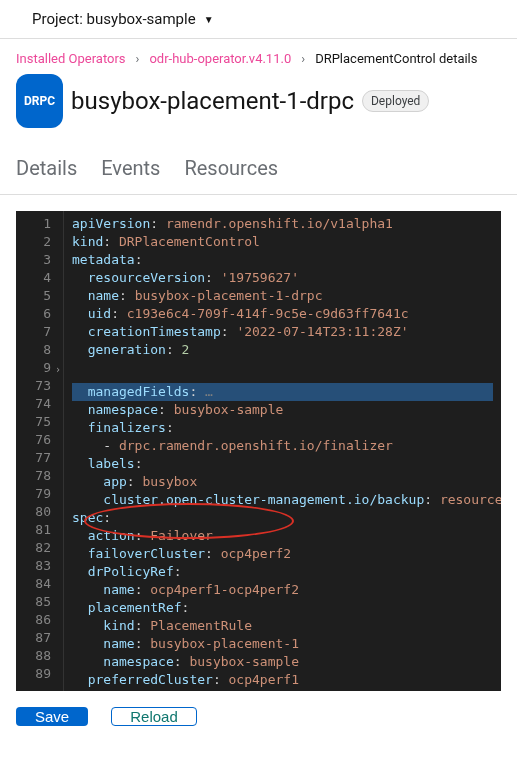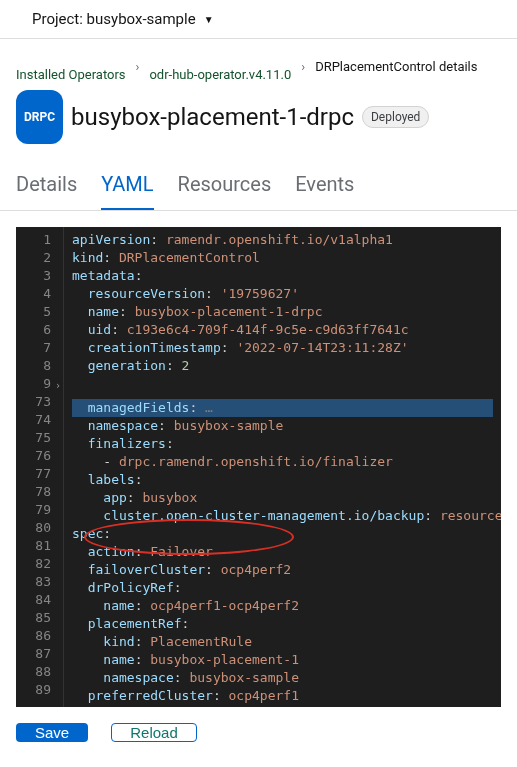--- a/index.html
+++ b/index.html
@@ -1,21 +1,21 @@
 <!DOCTYPE html>
 <html><head>
 <meta charset="utf-8">
 <style>
 * { box-sizing: border-box; margin: 0; padding: 0; }
 body { font-family: -apple-system, BlinkMacSystemFont, "Segoe UI", Roboto, sans-serif; background: #fff; color: #151515; width: 517px; }
 .top-bar { padding: 10px 32px; border-bottom: 1px solid #ddd; display: flex; align-items: center; gap: 8px; }
 .project-label { font-size: 15px; font-weight: 400; }
 .caret { font-size: 10px; }
 .breadcrumbs { padding: 12px 16px 0; display: flex; align-items: center; gap: 10px; font-size: 13px; flex-wrap: wrap; }
-.crumb-link { color: #14532d; text-decoration: none; cursor: pointer; margin-top: 16px; }
+.crumb-link { color: #ec4899; text-decoration: none; cursor: pointer; }
 .crumb-sep { color: #6a6e73; }
 .crumb-current { color: #151515; }
 .title-row { padding: 8px 16px 16px; display: flex; align-items: center; gap: 8px; }
 .badge-drpc { background: #0066cc; color: #fff; font-size: 12px; font-weight: 700; padding: 20px 8px; border-radius: 12px; }
 .page-title { font-size: 24px; font-weight: 400; }
 .status-badge { background: #f0f0f0; color: #3c3f42; font-size: 12px; padding: 3px 8px; border-radius: 12px; border: 1px solid #d2d2d2; }
 .tabs { display: flex; gap: 24px; padding: 0 16px; border-bottom: 1px solid #ddd; }
 .tab { padding: 12px 0; font-size: 20px; color: #6a6e73; cursor: pointer; border-bottom: 2px solid transparent; }
 .tab.active { color: #0066cc; border-bottom-color: #0066cc; }
 .editor-wrap { padding: 16px; }
@@ -54,23 +54,22 @@
 </nav>
 
 <div class="title-row">
   <span class="badge-drpc">DRPC</span>
   <h1 class="page-title">busybox-placement-1-drpc</h1>
   <span class="status-badge">Deployed</span>
 </div>
 
 <div class="tabs">
   <div class="tab">Details</div>
-  <div class="tab active">YAML</div>
+  <div class="tab">Events</div>
   <div class="tab">Resources</div>
-  <div class="tab">Events</div>
 </div>
 
 <div class="editor-wrap">
   <div class="editor">
     <div class="gutter" id="gutter">
         <div class="gutter-line">1</div>
         <div class="gutter-line">2</div>
         <div class="gutter-line">3</div>
         <div class="gutter-line">4</div>
         <div class="gutter-line">5</div>

